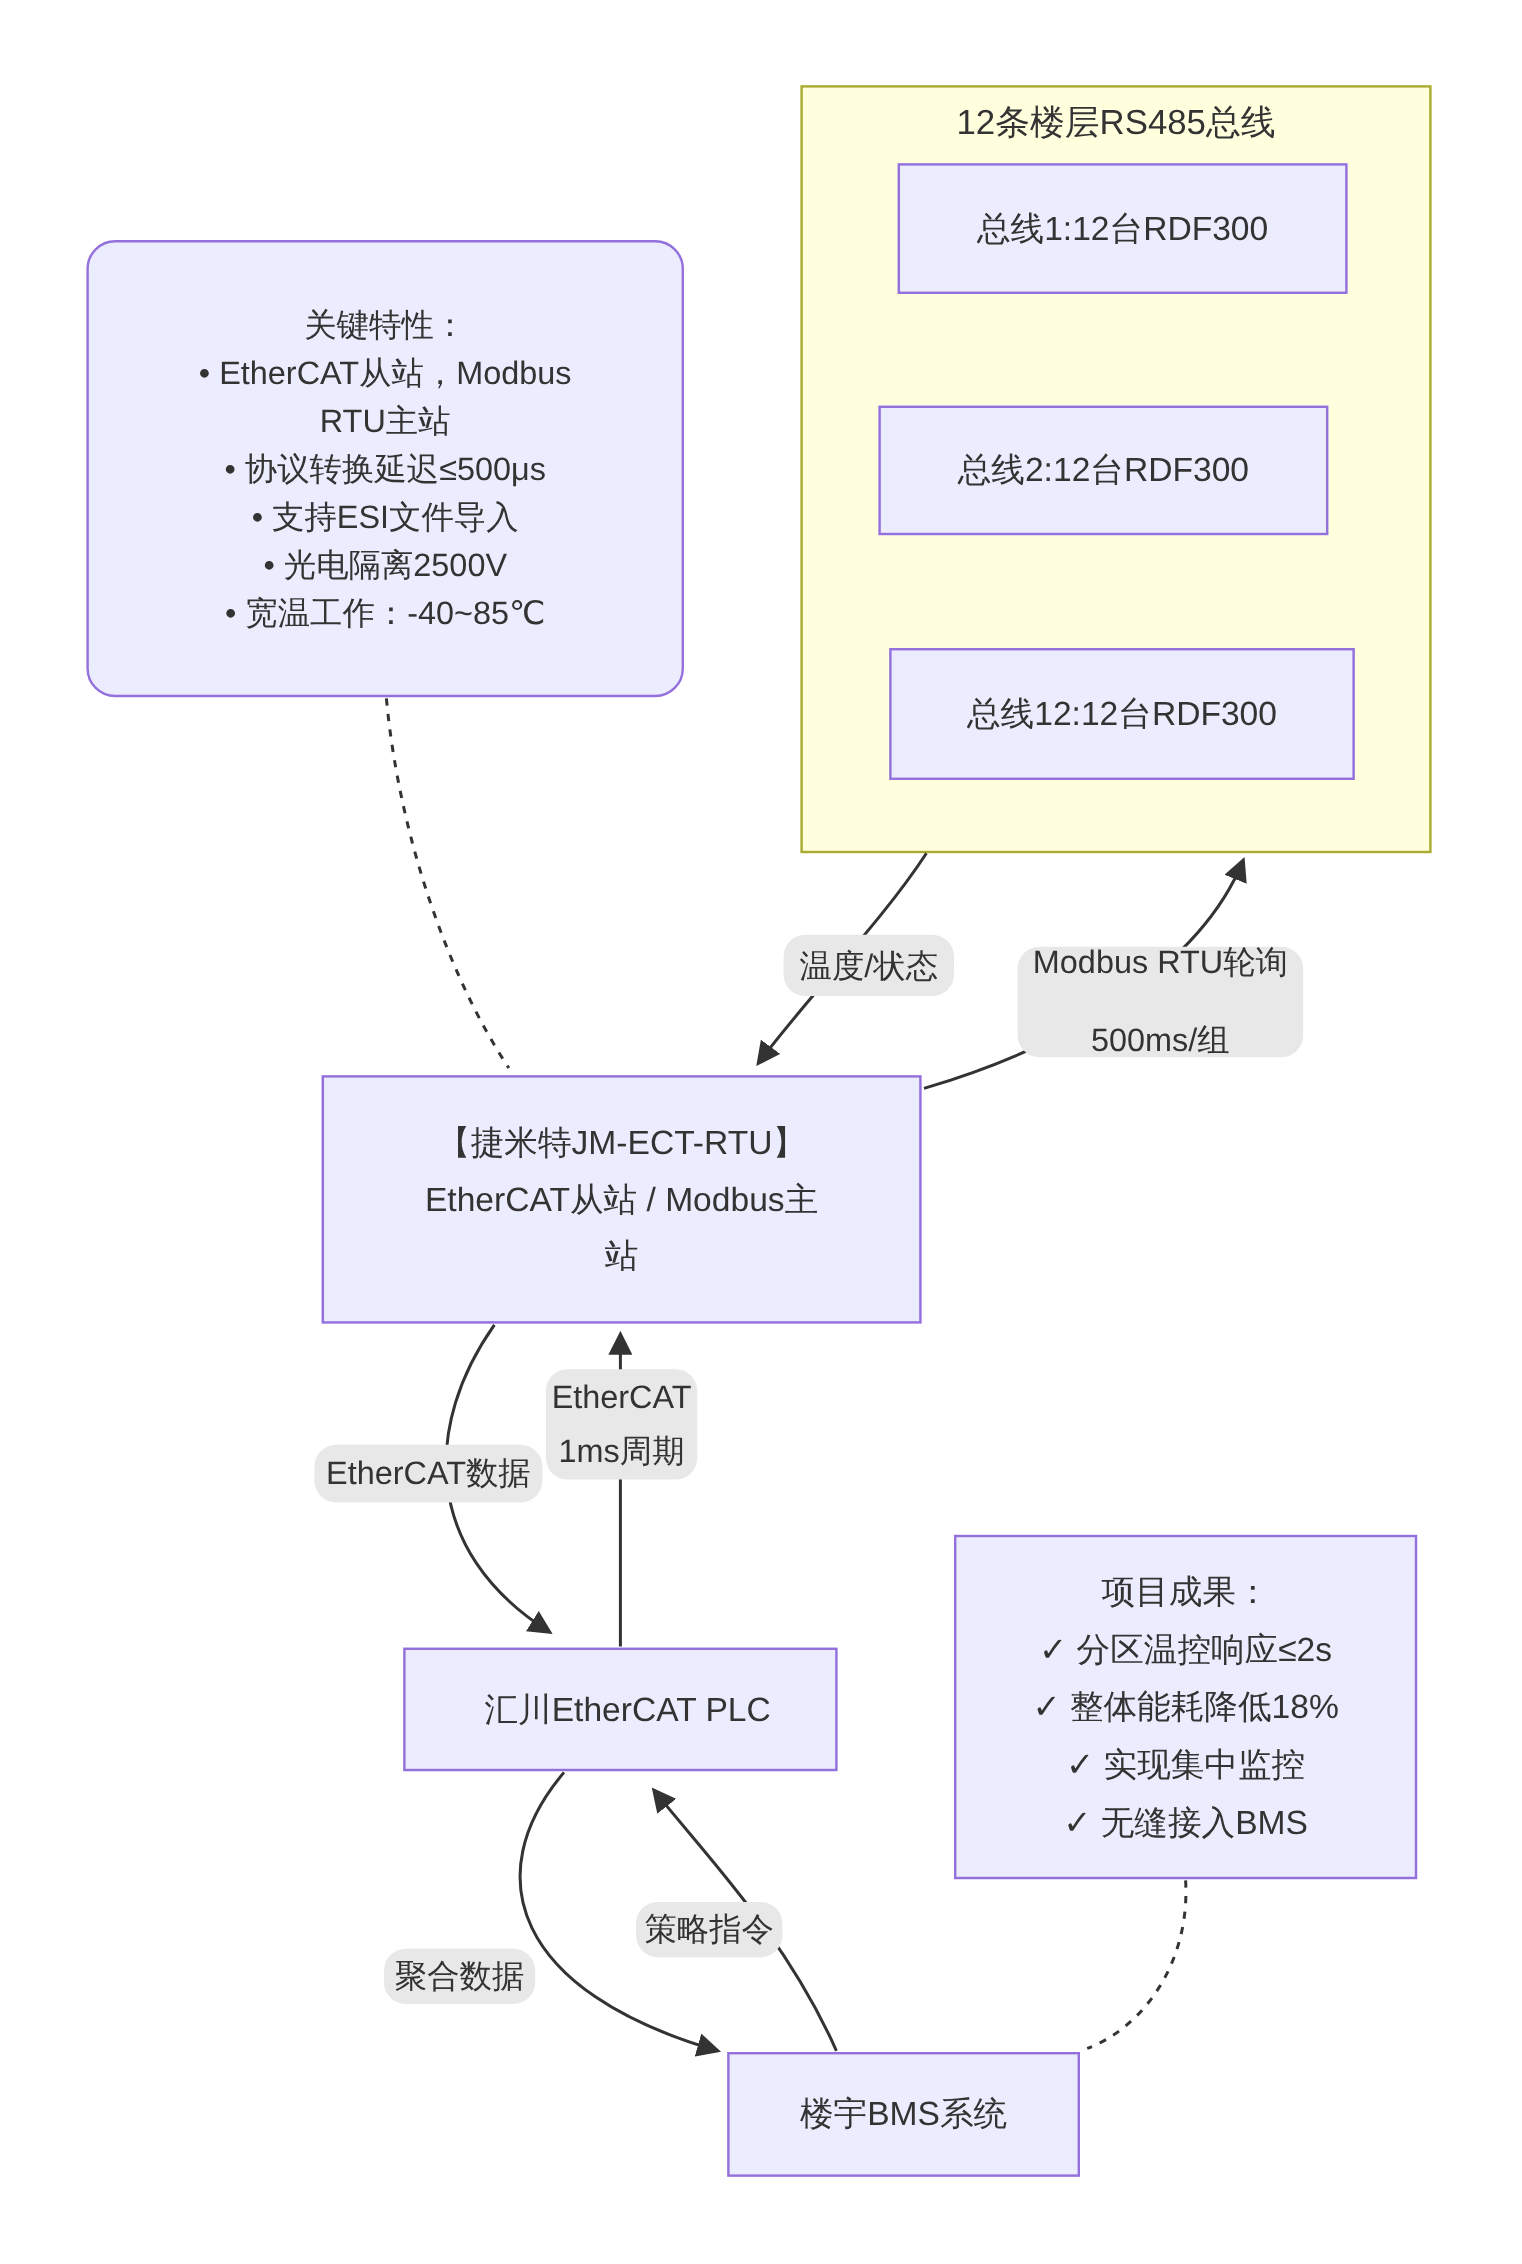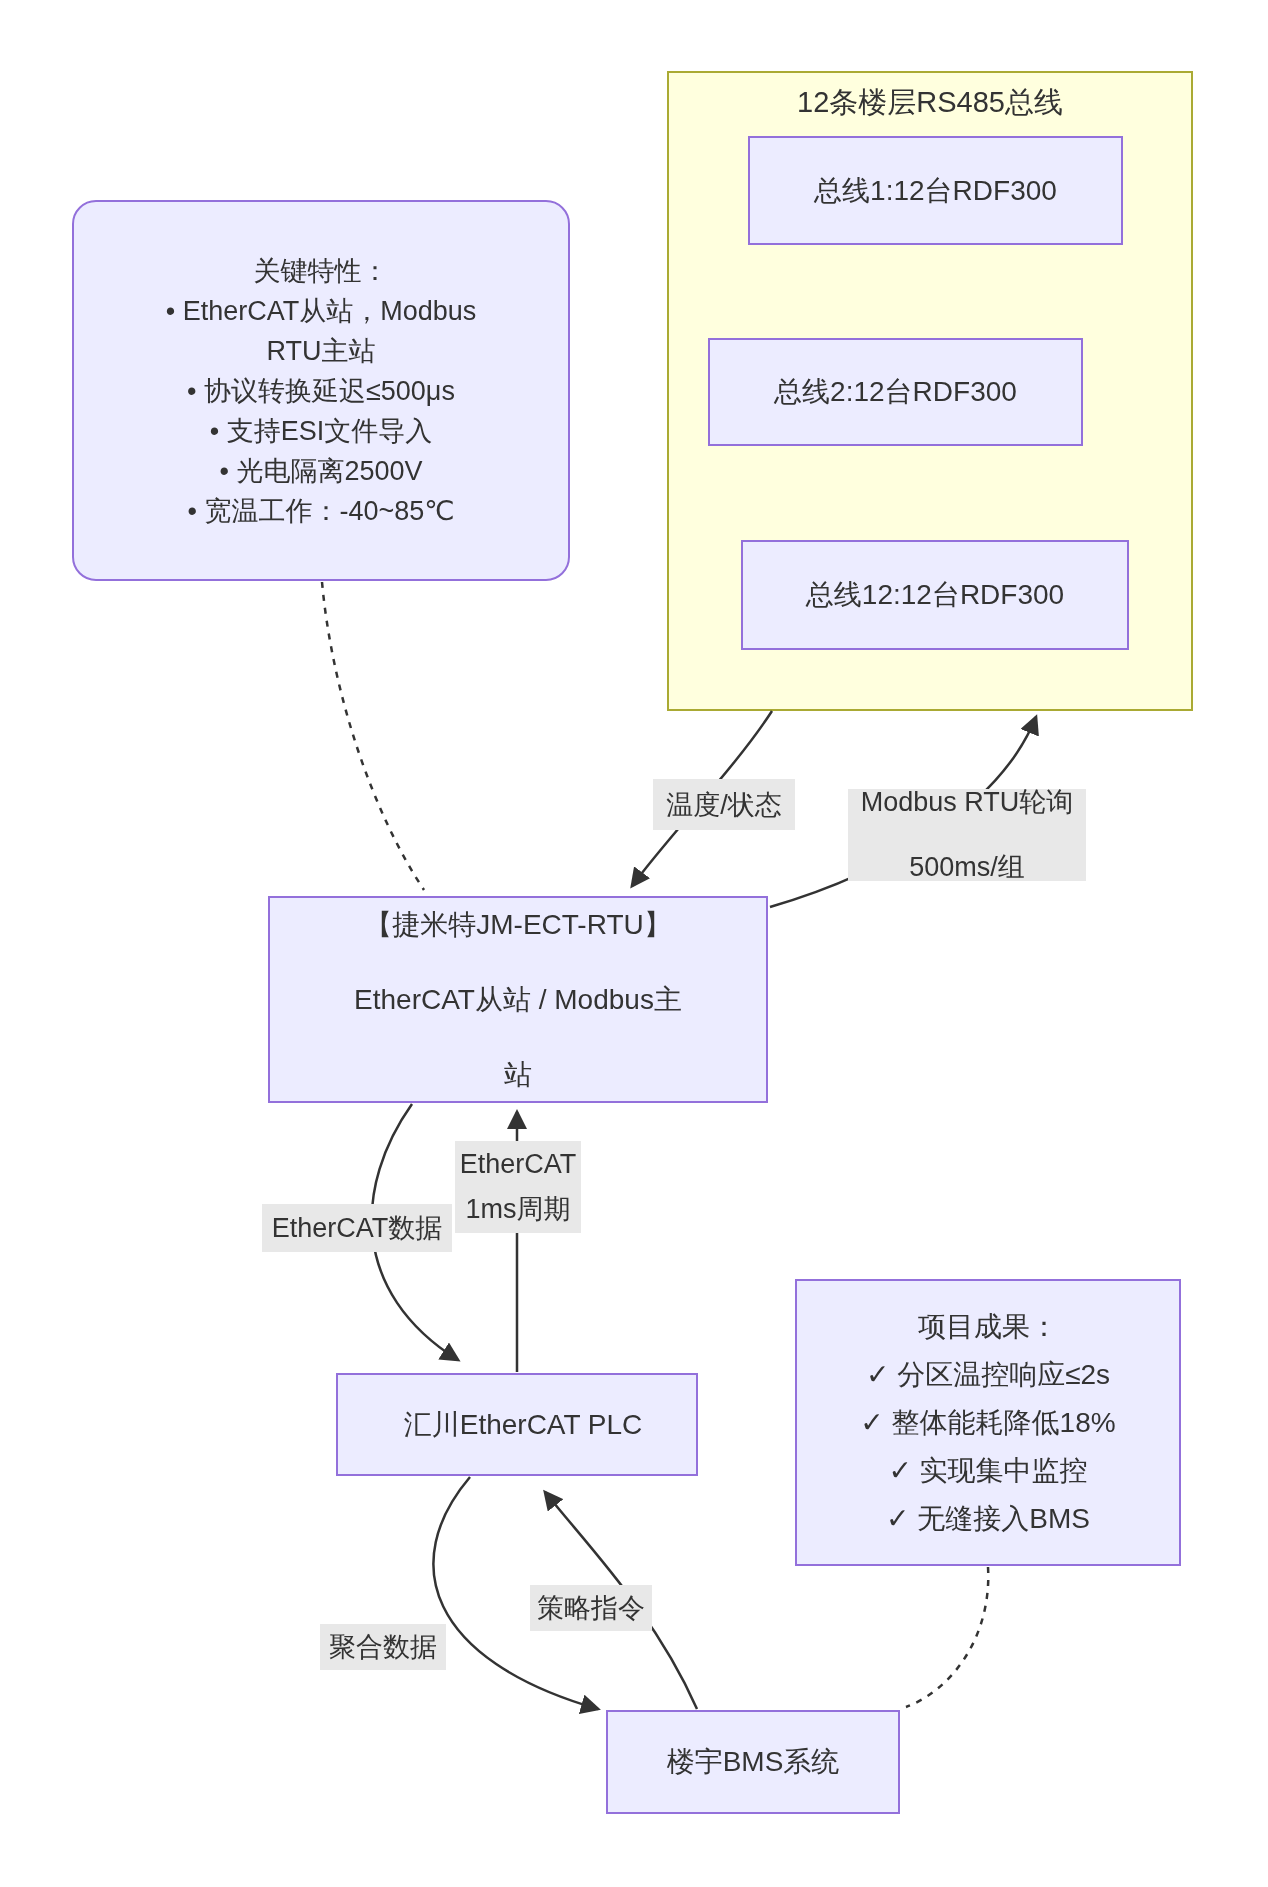--- a/index.html
+++ b/index.html
@@ -52,41 +52,42 @@
   .edge-label{
     position:absolute;
     background:var(--edge-label-bg);
     display:flex;flex-direction:column;
     align-items:center;justify-content:center;
     text-align:center;
     font-size:27px;
     white-space:nowrap;
     z-index:4;
     box-sizing:border-box;
+    border-radius:18px;
   }
   .f27{font-size:27px;line-height:40px;border-radius:24px;}
   .f28{font-size:28px;}
-  .lh47{line-height:47px;gap:28px;}
+  .lh47{line-height:47px;}
   .lh48{line-height:48px;}
   .lh45{line-height:45px;}
 </style>
 </head>
 <body>
 
 <div id="canvas">
 
   <div class="subgraph" style="left:667px;top:71px;width:526px;height:640px;">
     <div class="subgraph-title">12条楼层RS485总线</div>
   </div>
 
   <div class="node f28" style="left:748px;top:136px;width:375px;height:109px;">
     <span>总线1:12台RDF300</span>
   </div>
 
-  <div class="node f28" style="left:708px;top:338px;width:375px;height:108px;">
+  <div class="node f28" style="left:732px;top:338px;width:375px;height:108px;">
     <span>总线2:12台RDF300</span>
   </div>
 
   <div class="node f28" style="left:741px;top:540px;width:388px;height:110px;">
     <span>总线12:12台RDF300</span>
   </div>
 
   <div class="node f27" style="left:72px;top:200px;width:498px;height:381px;">
     <span>关键特性：</span>
     <span>• EtherCAT从站，Modbus</span>

